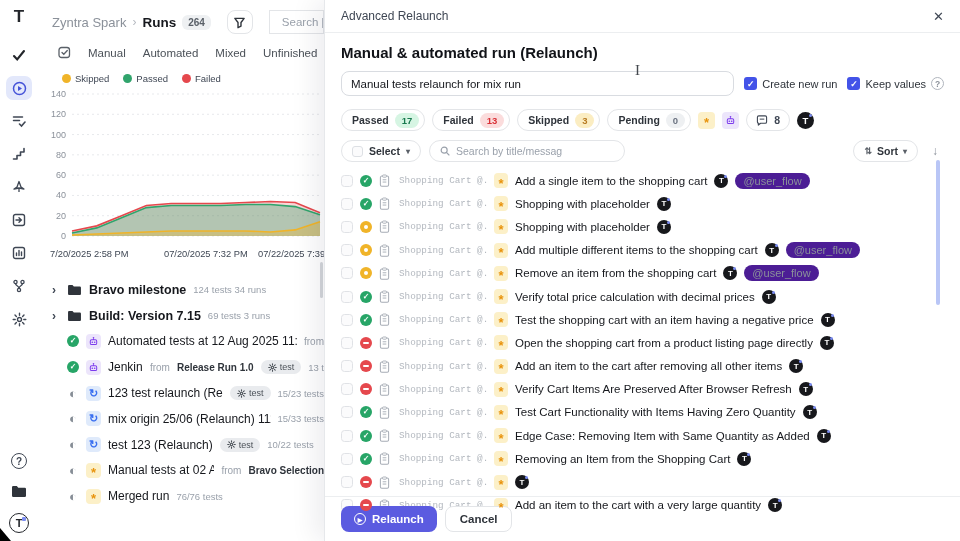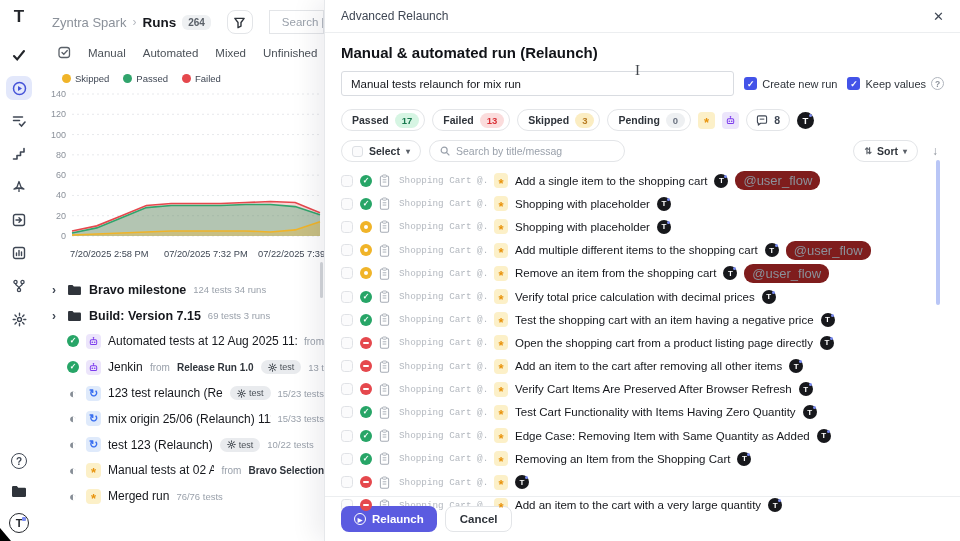--- a/index.html
+++ b/index.html
@@ -75,21 +75,21 @@
 
 
 .modal{position:absolute;left:324px;top:0;width:636px;height:541px;background:#fff;border-left:1px solid #e6e8eb;
   box-shadow:-10px 0 24px rgba(20,20,40,.07);display:flex;flex-direction:column}
 .modal-header{height:33px;display:flex;align-items:center;padding:0 16px;border-bottom:1px solid #eceef0;flex:0 0 33px}
 .modal-title{font-size:12px;color:#3f4754}
 .modal-close{margin-left:auto;color:#3f4754;font-size:13px;cursor:pointer}
 .modal-body{padding:11px 16px 0 16px;flex:1;display:flex;flex-direction:column;min-height:0}
 .modal-heading{font-size:15px;font-weight:700;color:#111318;margin-bottom:10px}
 .name-row{display:flex;align-items:center;gap:10px;margin-bottom:13px}
-.name-input{width:444px;height:25px;border:1px solid #d9dce1;border-radius:3px;padding:0 9px;font-size:11.5px;color:#16181d;
+.name-input{width:444px;height:25px;border:1px solid #d9dce1;border-radius:8px;padding:0 9px;font-size:11.5px;color:#16181d;
   font-family:"Liberation Sans",sans-serif;background:#fff}
 .cb-label{display:flex;align-items:center;gap:5px;font-size:11px;color:#2f343b;white-space:nowrap;cursor:pointer}
 .bluebox{width:13px;height:13px;background:#4353e8;border-radius:3px;display:inline-flex;align-items:center;justify-content:center;
   color:#fff;font-size:9px;font-weight:700}
 .q-circ{width:13px;height:13px;border:1.2px solid #b0b5bd;border-radius:50%;color:#8b919a;font-size:8.5px;font-weight:700;
   display:inline-flex;align-items:center;justify-content:center}
 .pills-row{display:flex;align-items:center;gap:7px;margin-bottom:9px}
 .fpill{height:22px;border:1px solid #e3e5e8;border-radius:11px;background:#fff;display:inline-flex;align-items:center;gap:6px;
   padding:0 5px 0 10px;font-size:10.5px;font-weight:700;color:#2f343b;cursor:pointer}
 .fcount{border-radius:8px;font-size:9.5px;font-weight:700;padding:2px 7px}
@@ -112,21 +112,21 @@
 .tests-list{flex:1;min-height:0}
 .t-row{display:flex;align-items:center;gap:7px;height:23.2px;white-space:nowrap;cursor:pointer;overflow:hidden}
 .t-cb{width:12px;height:12px;border:1px solid #e0e2e6;border-radius:3.5px;background:#fbfbfc;flex:0 0 12px;cursor:pointer}
 .t-clip{flex:0 0 13px;display:flex}
 .t-suite{font-family:"Liberation Mono",monospace;font-size:9.3px;color:#b3b8bf;width:88px;flex:0 0 88px;overflow:hidden}
 .t-kind{flex:0 0 14px}
 .t-title{font-size:11.5px;color:#16181d}
 .t-avatar{width:14px;height:14px;background:#17181c;border-radius:50%;color:#fff;font-size:8px;font-weight:700;
   display:inline-flex;align-items:center;justify-content:center;flex:0 0 14px;position:relative}
 .t-avatar i{position:absolute;right:1px;top:1px;width:3px;height:3px;background:#7b8cf0;border-radius:50%}
-.t-tag{background:#7f1d1d;color:#8b919a;font-size:13px;border-radius:9px;padding:2px 8px}
+.t-tag{background:#4c1d95;color:#8b919a;font-size:11px;border-radius:9px;padding:2px 8px}
 .modal-footer{border-top:1px solid #eceef0;padding:9px 16px;display:flex;gap:8px;flex:0 0 auto}
 .btn-primary{background:#5b5be0;color:#fff;border:none;border-radius:8px;height:26px;padding:0 13px;font-size:11.5px;font-weight:700;
   display:inline-flex;align-items:center;gap:6px;cursor:pointer;font-family:"Liberation Sans",sans-serif}
 .play-circ{width:12px;height:12px;border:1.3px solid #fff;border-radius:50%;display:inline-flex;align-items:center;justify-content:center;font-size:6px}
 .btn-ghost{background:#fff;color:#2f343b;border:1px solid #e3e5e8;border-radius:8px;height:26px;padding:0 14px;font-size:11.5px;
   font-weight:700;cursor:pointer;font-family:"Liberation Sans",sans-serif}
 .modal-scroll{position:absolute;right:20px;top:160px;width:4px;height:145px;background:#b9c6f6;border-radius:2px}
 .ibeam{position:absolute;left:633px;top:63px;width:9px;height:15px;color:#44484e;font-family:"Liberation Serif",serif;
   font-size:15px;line-height:15px;text-align:center}
 .mouse-corner{position:absolute;left:0;bottom:0;width:0;height:0;border-left:11px solid #000;border-top:13px solid transparent}
@@ -271,21 +271,21 @@
           <line x1="26" y1="8" x2="276" y2="8" stroke="#e7e9ec" stroke-dasharray="2,3"></line>
           <text class="tick" x="20" y="11" text-anchor="end">140</text>
           <path d="M26 144.92857142857144 L50.8 139.85714285714286 L75.6 129.71428571428572 L100.4 119.57142857142857 L125.2 117.54285714285714 L150 117.54285714285714 L174.8 117.54285714285714 L199.6 116.52857142857142 L224.4 115.5142857142857 L249.20000000000002 116.52857142857142 L274 126.67142857142858 L274 150 L26 150 Z" fill="rgba(229,72,77,.22)"></path>
           <path d="M26 144.92857142857144 L50.8 139.85714285714286 L75.6 129.71428571428572 L100.4 119.57142857142857 L125.2 117.54285714285714 L150 117.54285714285714 L174.8 117.54285714285714 L199.6 116.52857142857142 L224.4 115.5142857142857 L249.20000000000002 116.52857142857142 L274 126.67142857142858" fill="none" stroke="#e5484d" stroke-width="1.6"></path>
           <path d="M26 146.95714285714286 L50.8 141.88571428571427 L75.6 131.74285714285713 L100.4 121.60000000000001 L125.2 119.57142857142857 L150 119.57142857142857 L174.8 119.57142857142857 L199.6 118.55714285714286 L224.4 118.55714285714286 L249.20000000000002 120.58571428571427 L274 128.7 L274 150 L26 150 Z" fill="rgba(48,164,108,.35)"></path>
           <path d="M26 146.95714285714286 L50.8 141.88571428571427 L75.6 131.74285714285713 L100.4 121.60000000000001 L125.2 119.57142857142857 L150 119.57142857142857 L174.8 119.57142857142857 L199.6 118.55714285714286 L224.4 118.55714285714286 L249.20000000000002 120.58571428571427 L274 128.7" fill="none" stroke="#30a46c" stroke-width="1.6"></path>
           <path d="M26 148.9857142857143 L50.8 147.9714285714286 L75.6 146.95714285714286 L100.4 145.94285714285715 L125.2 144.92857142857144 L150 144.92857142857144 L174.8 144.92857142857144 L199.6 144.92857142857144 L224.4 145.94285714285715 L249.20000000000002 143.9142857142857 L274 135.8 L274 150 L26 150 Z" fill="rgba(240,180,41,.35)"></path>
           <path d="M26 148.9857142857143 L50.8 147.9714285714286 L75.6 146.95714285714286 L100.4 145.94285714285715 L125.2 144.92857142857144 L150 144.92857142857144 L174.8 144.92857142857144 L199.6 144.92857142857144 L224.4 145.94285714285715 L249.20000000000002 143.9142857142857 L274 135.8" fill="none" stroke="#f0b429" stroke-width="1.6"></path>
         </svg>
       <div class="xlabels">
-        <span style="left:24px">7/20/2025 2:58 PM</span>
+        <span style="left:4px">7/20/2025 2:58 PM</span>
         <span style="left:118px">07/20/2025 7:32 PM</span>
         <span style="left:212px">07/22/2025 7:39 PM</span>
       </div>
     </div>
     <div class="panel-scroll"></div>
 
     <div class="runs-list" id="runs-list">
         <div class="run-row">
           <span class="chev">›</span>
           <span class="kind" style="background:none">

